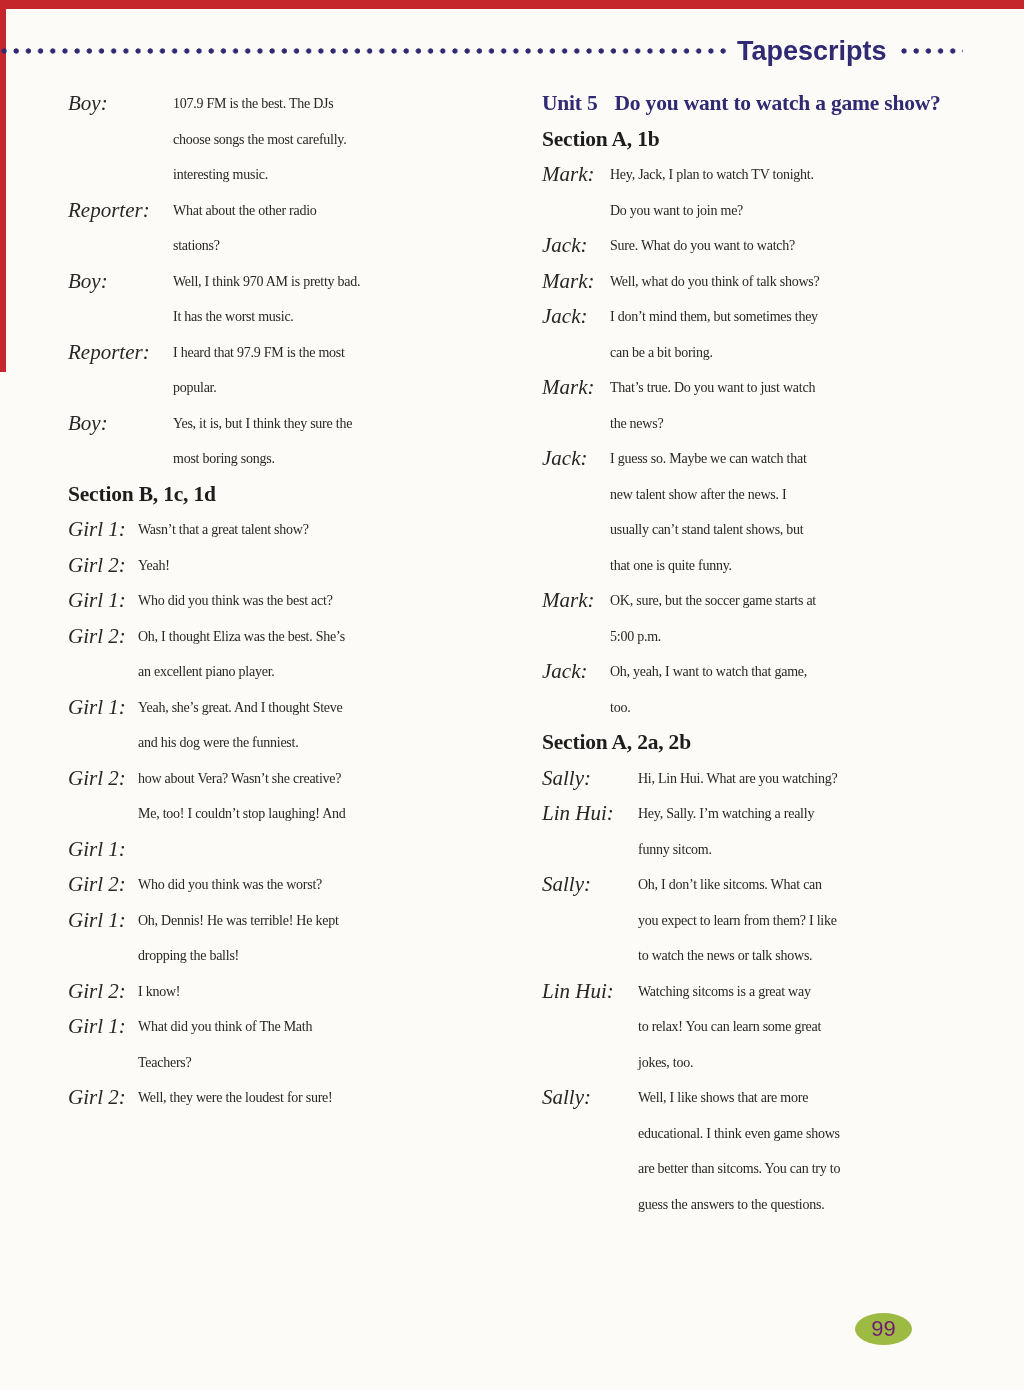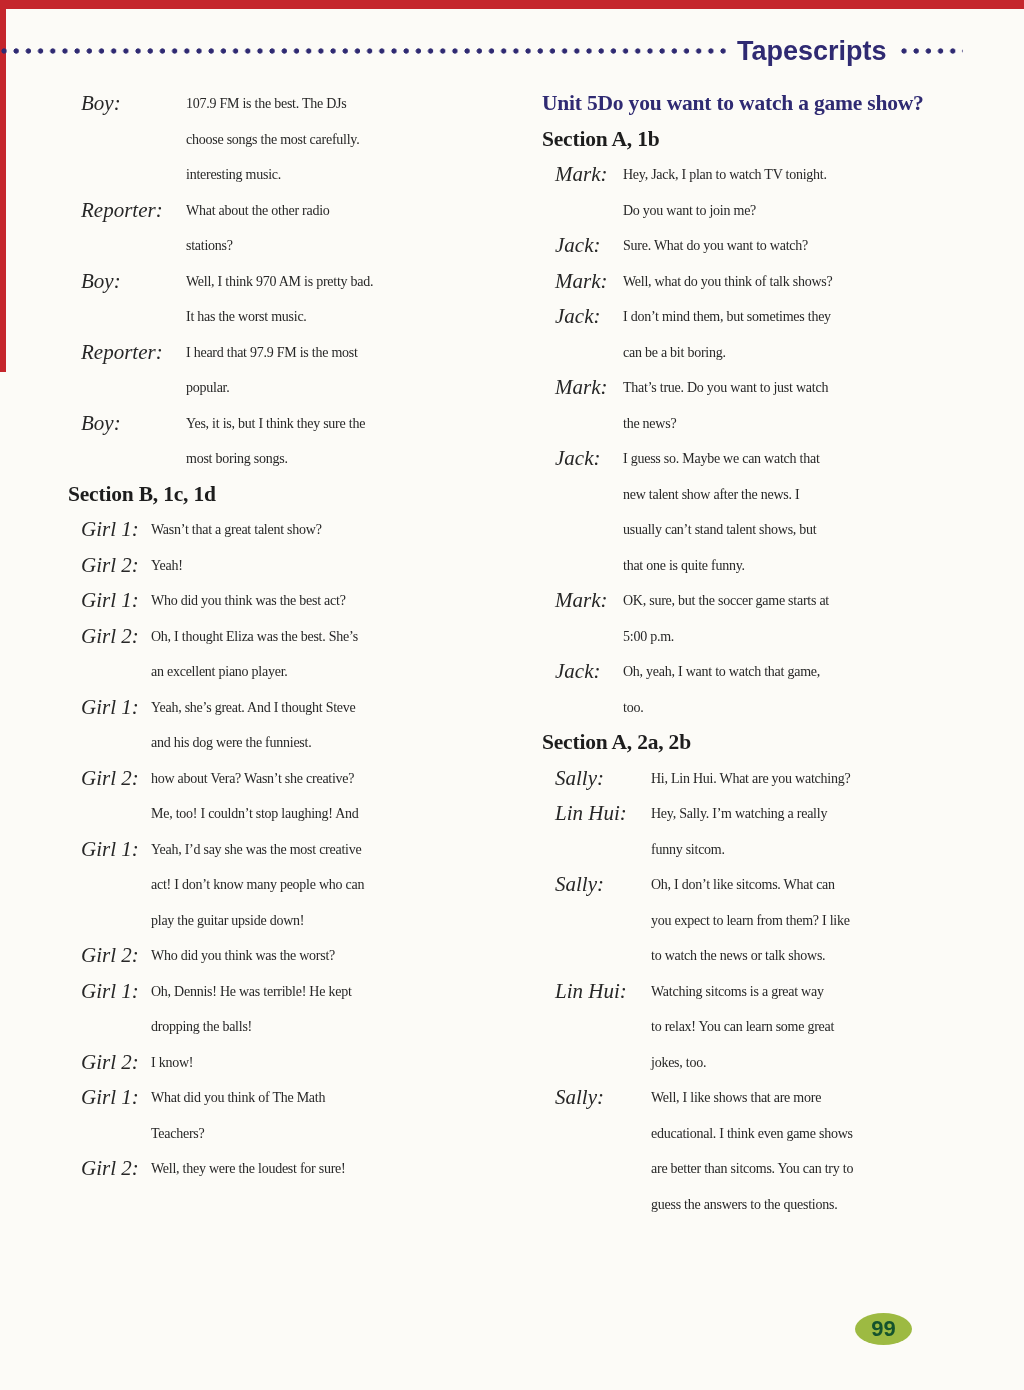--- a/index.html
+++ b/index.html
@@ -37,48 +37,48 @@
     color: var(--accent,#2f2a72);
     margin:0 0 0 11px; white-space:nowrap;
   }
   .columns {
     position:absolute; top:86px; left:68px;
     display:flex; align-items:flex-start;
   }
   .col { flex:none; }
   .col-left  { width:474px; }
   .col-right { width:486px; }
-  .dialogue { display:flex; align-items:flex-start;margin-left:13px; }
+  .dialogue { display:flex; align-items:flex-start; }
   .speaker {
     flex:none; font-style:italic;
     font-size:21px; line-height:35.5px;
     white-space:nowrap;
   }
   .speech { flex:1 1 auto; min-width:0; }
   .line {
     font-size:14px; line-height:35.5px;
     letter-spacing:-0.25px; white-space:nowrap;
   }
   .section-heading {
     font-weight:bold; font-size:21.5px; line-height:35.5px;
     letter-spacing:-0.2px; white-space:nowrap;
     color:#1d1d1d;
   }
   .section-heading.navy { color: var(--accent,#2f2a72); }
-  .heading-label { }
+  .heading-label { margin-right:17px; }
   .page-number-badge {
     position:absolute; left:855px; top:1313px;
     width:57px; height:32px;
     background: var(--badge,#9dba42);
     border-radius:50%;
     display:flex; align-items:center; justify-content:center;
   }
   .page-number-badge span {
     font-family:"Liberation Sans","DejaVu Sans",sans-serif;
-    font-weight:bold; font-size:22px; color:#14532d; line-height:1;
+    font-weight:normal; font-size:22px; color:#701a75; line-height:1;
   }
 </style>
 </head>
 <body>
 
 <div class="page">
   <div class="edge-top"></div>
   <div class="edge-left"></div>
 
   <header class="header">
@@ -160,25 +160,20 @@
         </div>
         <div class="dialogue">
           <span class="speaker" style="width: 70px;">Girl 2:</span>
           <div class="speech">
             <div class="line">how about Vera? Wasn’t she creative?</div>
             <div class="line">Me, too! I couldn’t stop laughing! And</div>
           </div>
         </div>
         <div class="dialogue">
           <span class="speaker" style="width: 70px;">Girl 1:</span>
-          <div class="speech">
-            <div class="line">Yeah, I’d say she was the most creative</div>
-            <div class="line">act! I don’t know many people who can</div>
-            <div class="line">play the guitar upside down!</div>
-          </div>
         </div>
         <div class="dialogue">
           <span class="speaker" style="width: 70px;">Girl 2:</span>
           <div class="speech">
             <div class="line">Who did you think was the worst?</div>
           </div>
         </div>
         <div class="dialogue">
           <span class="speaker" style="width: 70px;">Girl 1:</span>
           <div class="speech">

